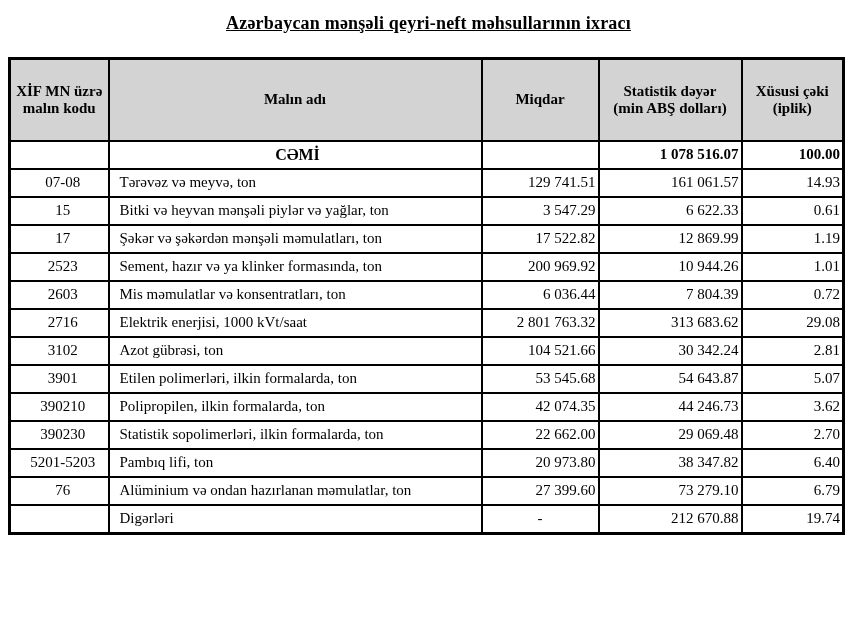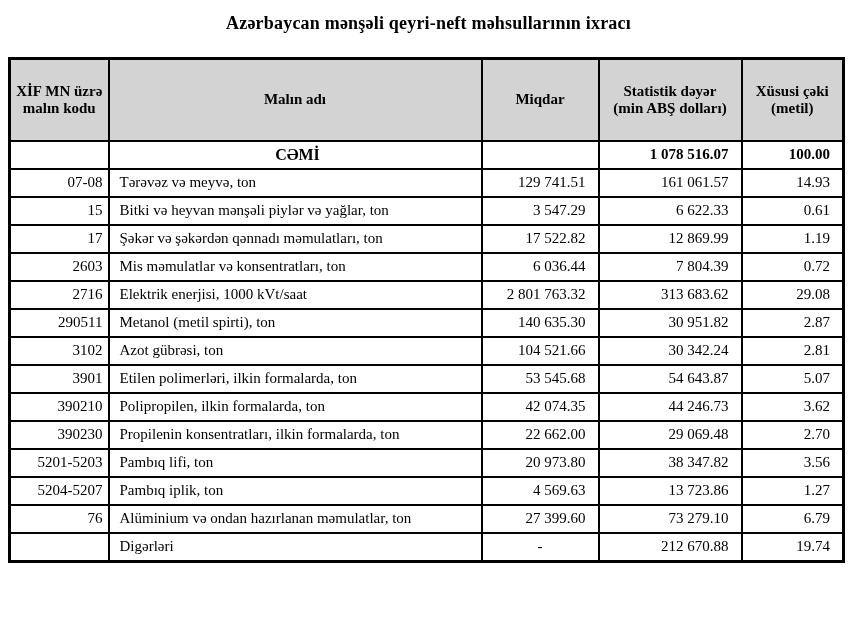--- a/index.html
+++ b/index.html
@@ -9,20 +9,21 @@
     width: 857px;
     height: 629px;
     font-family: "Liberation Serif", serif;
     color: #000000;
     overflow: hidden;
   }
   .page {
     width: 857px;
     height: 481px;
     position: relative;
+    text-decoration: underline;
   }
   .page-title {
     text-align: center;
     font-weight: bold;
     font-size: 18px;
     margin: 0;
     padding-top: 13px;
     letter-spacing: 0.2px;
   }
   table.export-table {
@@ -54,23 +55,23 @@
   .export-table tbody td {
     height: 22px;
     vertical-align: middle;
   }
   col.col-code  { width: 99px;  }
   col.col-name  { width: 373px; }
   col.col-qty   { width: 117px; }
   col.col-value { width: 143px; }
   col.col-share { width: 102px; }
 
-  td.cell-code  { text-align: right; padding-left: 12px; }
+  td.cell-code  { text-align: center; padding-left: 12px; }
   td.cell-name  { text-align: left; padding-left: 10px; }
-  td.cell-num   { text-align: right; padding-right: 12px; }
+  td.cell-num   { text-align: right; padding-right: 2px; }
   td.cell-dash  { text-align: center; }
 
   tr.total-row td { font-weight: bold; }
   tr.total-row td.cell-name { text-align: center; font-size: 16px; }
 </style>
 </head>
 <body>
 
 <div class="page">
 
@@ -86,21 +87,21 @@
     </colgroup>
     <thead>
       <tr>
         <th>XİF MN üzrə
 malın kodu</th>
         <th>Malın adı</th>
         <th>Miqdar</th>
         <th>Statistik dəyər
 (min ABŞ dolları)</th>
         <th>Xüsusi çəki
-(metil)</th>
+(iplik)</th>
       </tr>
     </thead>
     <tbody>
       <tr class="total-row">
         <td class="cell-code"></td>
         <td class="cell-name">CƏMİ</td>
         <td class="cell-num"></td>
         <td class="cell-num">1 078 516.07</td>
         <td class="cell-num">100.00</td>
       </tr>
@@ -116,50 +117,50 @@
     <tr>
       <td class="cell-code">15</td>
       <td class="cell-name">Bitki və heyvan mənşəli piylər və yağlar, ton</td>
       <td class="cell-num">3 547.29</td>
       <td class="cell-num">6 622.33</td>
       <td class="cell-num">0.61</td>
     </tr>
 
     <tr>
       <td class="cell-code">17</td>
-      <td class="cell-name">Şəkər və şəkərdən qənnadı məmulatları, ton</td>
+      <td class="cell-name">Şəkər və şəkərdən mənşəli məmulatları, ton</td>
       <td class="cell-num">17 522.82</td>
       <td class="cell-num">12 869.99</td>
       <td class="cell-num">1.19</td>
     </tr>
 
+    <tr>
+      <td class="cell-code">2523</td>
+      <td class="cell-name">Sement, hazır və ya klinker formasında, ton</td>
+      <td class="cell-num">200 969.92</td>
+      <td class="cell-num">10 944.26</td>
+      <td class="cell-num">1.01</td>
+    </tr>
 
     <tr>
       <td class="cell-code">2603</td>
       <td class="cell-name">Mis məmulatlar və konsentratları, ton</td>
       <td class="cell-num">6 036.44</td>
       <td class="cell-num">7 804.39</td>
       <td class="cell-num">0.72</td>
     </tr>
 
     <tr>
       <td class="cell-code">2716</td>
       <td class="cell-name">Elektrik enerjisi, 1000 kVt/saat</td>
       <td class="cell-num">2 801 763.32</td>
       <td class="cell-num">313 683.62</td>
       <td class="cell-num">29.08</td>
     </tr>
 
-    <tr>
-      <td class="cell-code">290511</td>
-      <td class="cell-name">Metanol (metil spirti), ton</td>
-      <td class="cell-num">140 635.30</td>
-      <td class="cell-num">30 951.82</td>
-      <td class="cell-num">2.87</td>
-    </tr>
 
     <tr>
       <td class="cell-code">3102</td>
       <td class="cell-name">Azot gübrəsi, ton</td>
       <td class="cell-num">104 521.66</td>
       <td class="cell-num">30 342.24</td>
       <td class="cell-num">2.81</td>
     </tr>
 
     <tr>
@@ -173,41 +174,34 @@
     <tr>
       <td class="cell-code">390210</td>
       <td class="cell-name">Polipropilen, ilkin formalarda, ton</td>
       <td class="cell-num">42 074.35</td>
       <td class="cell-num">44 246.73</td>
       <td class="cell-num">3.62</td>
     </tr>
 
     <tr>
       <td class="cell-code">390230</td>
-      <td class="cell-name">Propilenin konsentratları, ilkin formalarda, ton</td>
+      <td class="cell-name">Statistik sopolimerləri, ilkin formalarda, ton</td>
       <td class="cell-num">22 662.00</td>
       <td class="cell-num">29 069.48</td>
       <td class="cell-num">2.70</td>
     </tr>
 
     <tr>
       <td class="cell-code">5201-5203</td>
       <td class="cell-name">Pambıq lifi, ton</td>
       <td class="cell-num">20 973.80</td>
       <td class="cell-num">38 347.82</td>
-      <td class="cell-num">3.56</td>
-    </tr>
-
-    <tr>
-      <td class="cell-code">5204-5207</td>
-      <td class="cell-name">Pambıq iplik, ton</td>
-      <td class="cell-num">4 569.63</td>
-      <td class="cell-num">13 723.86</td>
-      <td class="cell-num">1.27</td>
-    </tr>
+      <td class="cell-num">6.40</td>
+    </tr>
+
 
 
 
     <tr>
       <td class="cell-code">76</td>
       <td class="cell-name">Alüminium və ondan hazırlanan məmulatlar, ton</td>
       <td class="cell-num">27 399.60</td>
       <td class="cell-num">73 279.10</td>
       <td class="cell-num">6.79</td>
     </tr>

